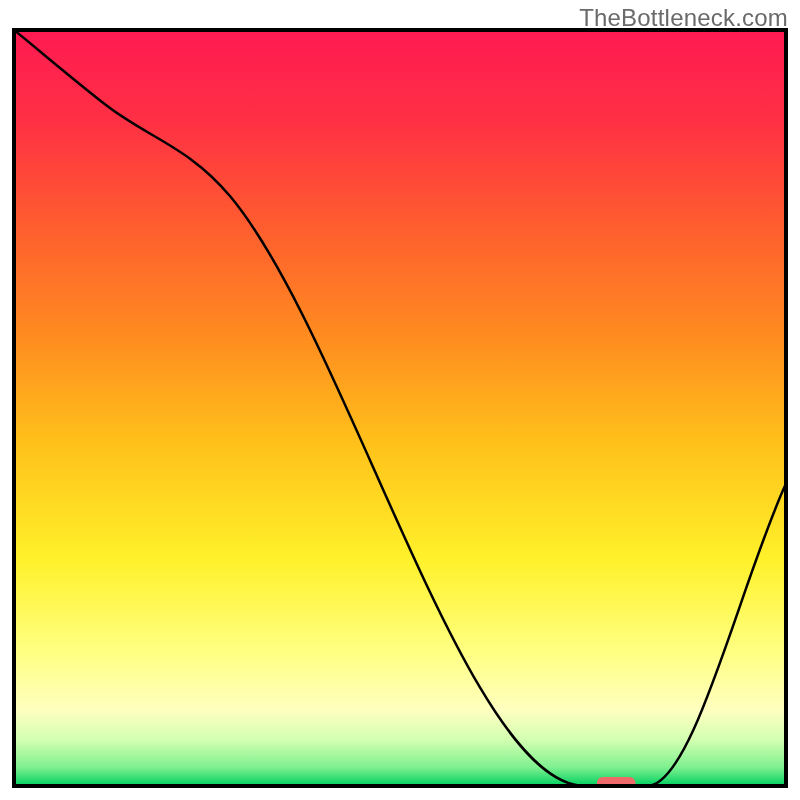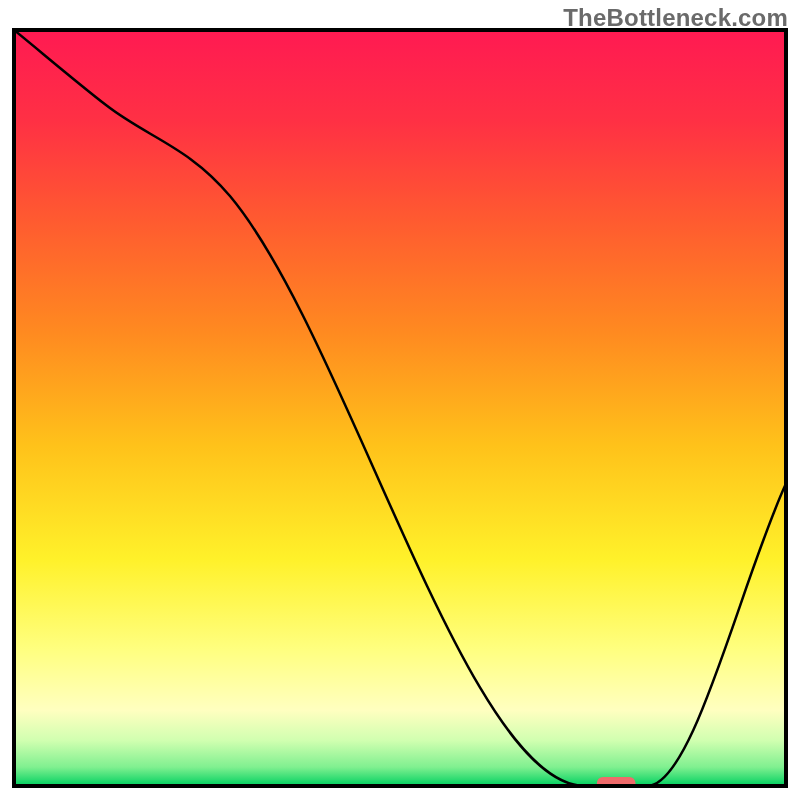--- a/index.html
+++ b/index.html
@@ -13,21 +13,21 @@
   .chart-container {
     position: relative;
     width: 800px;
     height: 800px;
   }
   .watermark {
     position: absolute;
     top: 4px;
     right: 12px;
     font-size: 24px;
-    font-weight: 700;
+    font-weight: 400;
     color: #6a6a6a;
     letter-spacing: 0.2px;
     z-index: 10;
     user-select: none;
   }
   svg {
     display: block;
   }
 </style>
 </head>

